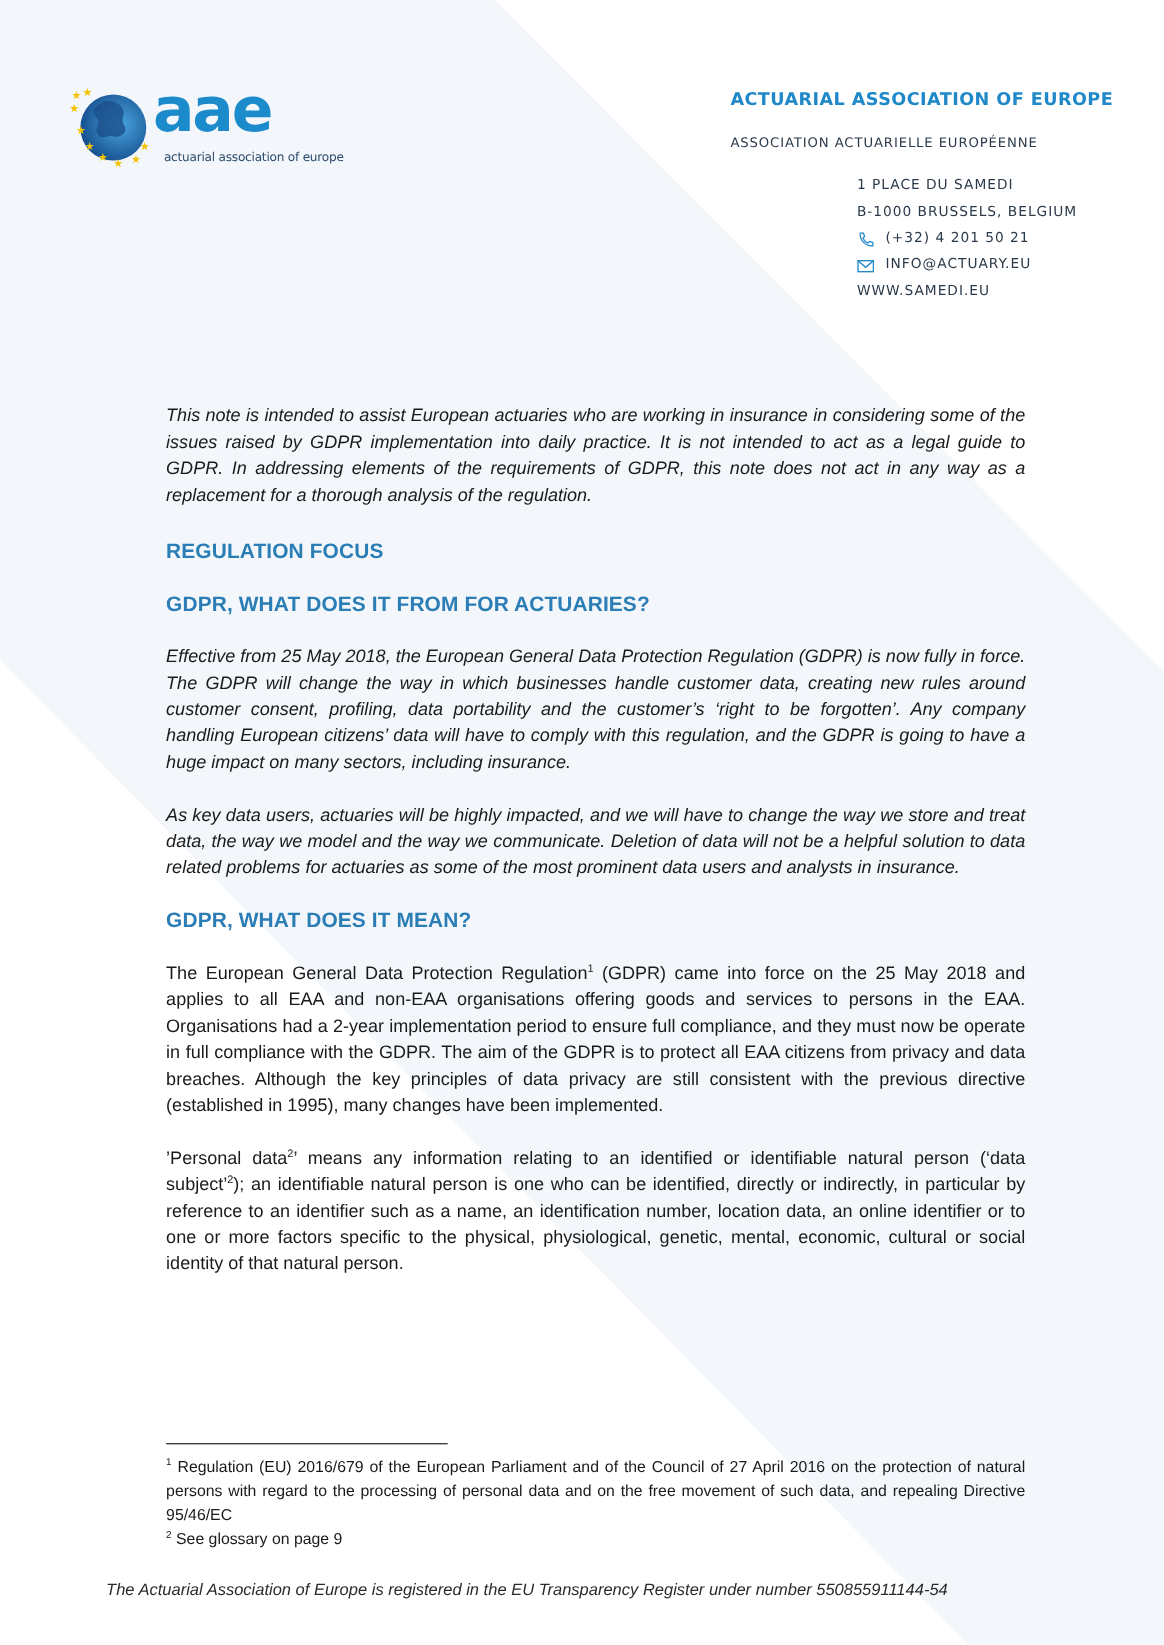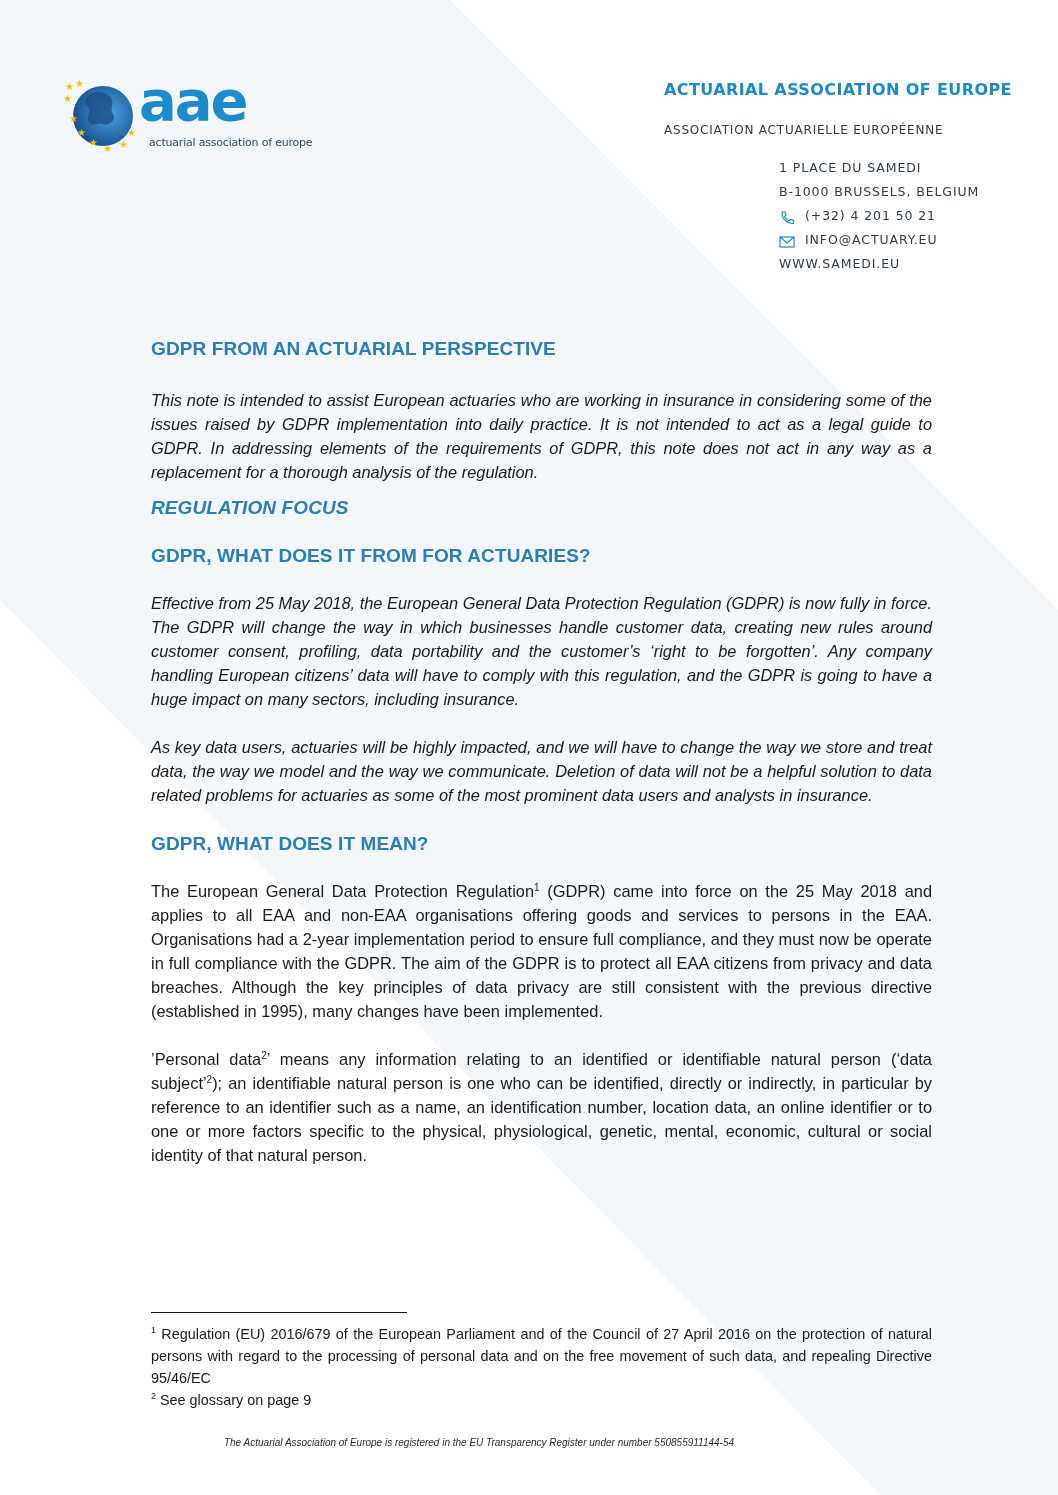--- a/index.html
+++ b/index.html
@@ -61,21 +61,21 @@
     p.it { font-style: italic; }
     sup { font-size: 10px; line-height: 0; }
 
     .footnotes { position: absolute; left: 151px; top: 1312px; width: 781px; }
     .fn-rule { width: 256px; height: 0; border-top: 1.5px solid #111; margin-bottom: 10px; }
     .fn { font-size: 14.4px; line-height: 22px; text-align: justify; }
     .fn sup { font-size: 9px; }
 
     .footer {
       position: absolute; left: 0; width: 958px; top: 1437px; text-align: center;
-      font-size: 10px; font-style: italic; color: #2b2b2b;
+      font-size: 15px; font-style: italic; color: #2b2b2b;
     }
   </style>
 </head>
 <body>
 
 <svg class="bg-band" viewBox="0 0 1058 1495" preserveAspectRatio="none">
   <polygon points="0,0 450,0 1058,610 1058,1495 880,1495 0,600" fill="#f3f7fb"></polygon>
 </svg>
 
 <div class="page">
@@ -130,24 +130,23 @@
         <path d="M1 2 L8 8 L15 2" fill="none" stroke="#1e88c8" stroke-width="1.2"></path>
       </svg>
       <span>INFO@ACTUARY.EU</span>
     </div>
     <div class="addr-line">
       <span>WWW.SAMEDI.EU</span>
     </div>
   </div>
 
   <div class="content">
-    <h2>GDPR FROM AN ACTUARIAL PERSPECTIVE</h2>
     <p class="it" style="margin-top:28px;">This note is intended to assist European actuaries who are working in insurance in considering some of the issues raised by GDPR implementation into daily practice.  It is not intended to act as a legal guide to GDPR.  In addressing elements of the requirements of GDPR, this note does not act in any way as a replacement for a thorough analysis of the regulation.</p>
 
-    <h2 style="margin-top:13px;font-style:italic;">REGULATION FOCUS</h2>
+    <h2 style="margin-top:29px;">REGULATION FOCUS</h2>
     <h2 style="margin-top:26px;">GDPR, WHAT DOES IT FROM FOR ACTUARIES?</h2>
 
     <p class="it" style="margin-top:24px;">Effective from 25 May 2018, the European General Data Protection Regulation (GDPR) is now fully in force. The GDPR will change the way in which businesses handle customer data, creating new rules around customer consent, profiling, data portability and the customer’s ‘right to be forgotten’. Any company handling European citizens’ data will have to comply with this regulation, and the GDPR is going to have a huge impact on many sectors, including insurance.</p>
     <p class="it" style="margin-top:24px;">As key data users, actuaries will be highly impacted, and we will have to change the way we store and treat data, the way we model and the way we communicate. Deletion of data will not be a helpful solution to data related problems for actuaries as some of the most prominent data users and analysts in insurance.</p>
 
     <h2 style="margin-top:26px;">GDPR, WHAT DOES IT MEAN?</h2>
 
     <p style="margin-top:24px;">
       <span>The European General Data Protection Regulation</span><sup>1</sup><span> (GDPR) came into force on the 25 May 2018 and applies to all EAA and non-EAA organisations offering goods and services to persons in the EAA. Organisations had a 2-year implementation period to ensure full compliance, and they must now be operate in full compliance with the GDPR. The aim of the GDPR is to protect all EAA citizens from privacy and data breaches. Although the key principles of data privacy are still consistent with the previous directive (established in 1995), many changes have been implemented.</span>
     </p>

